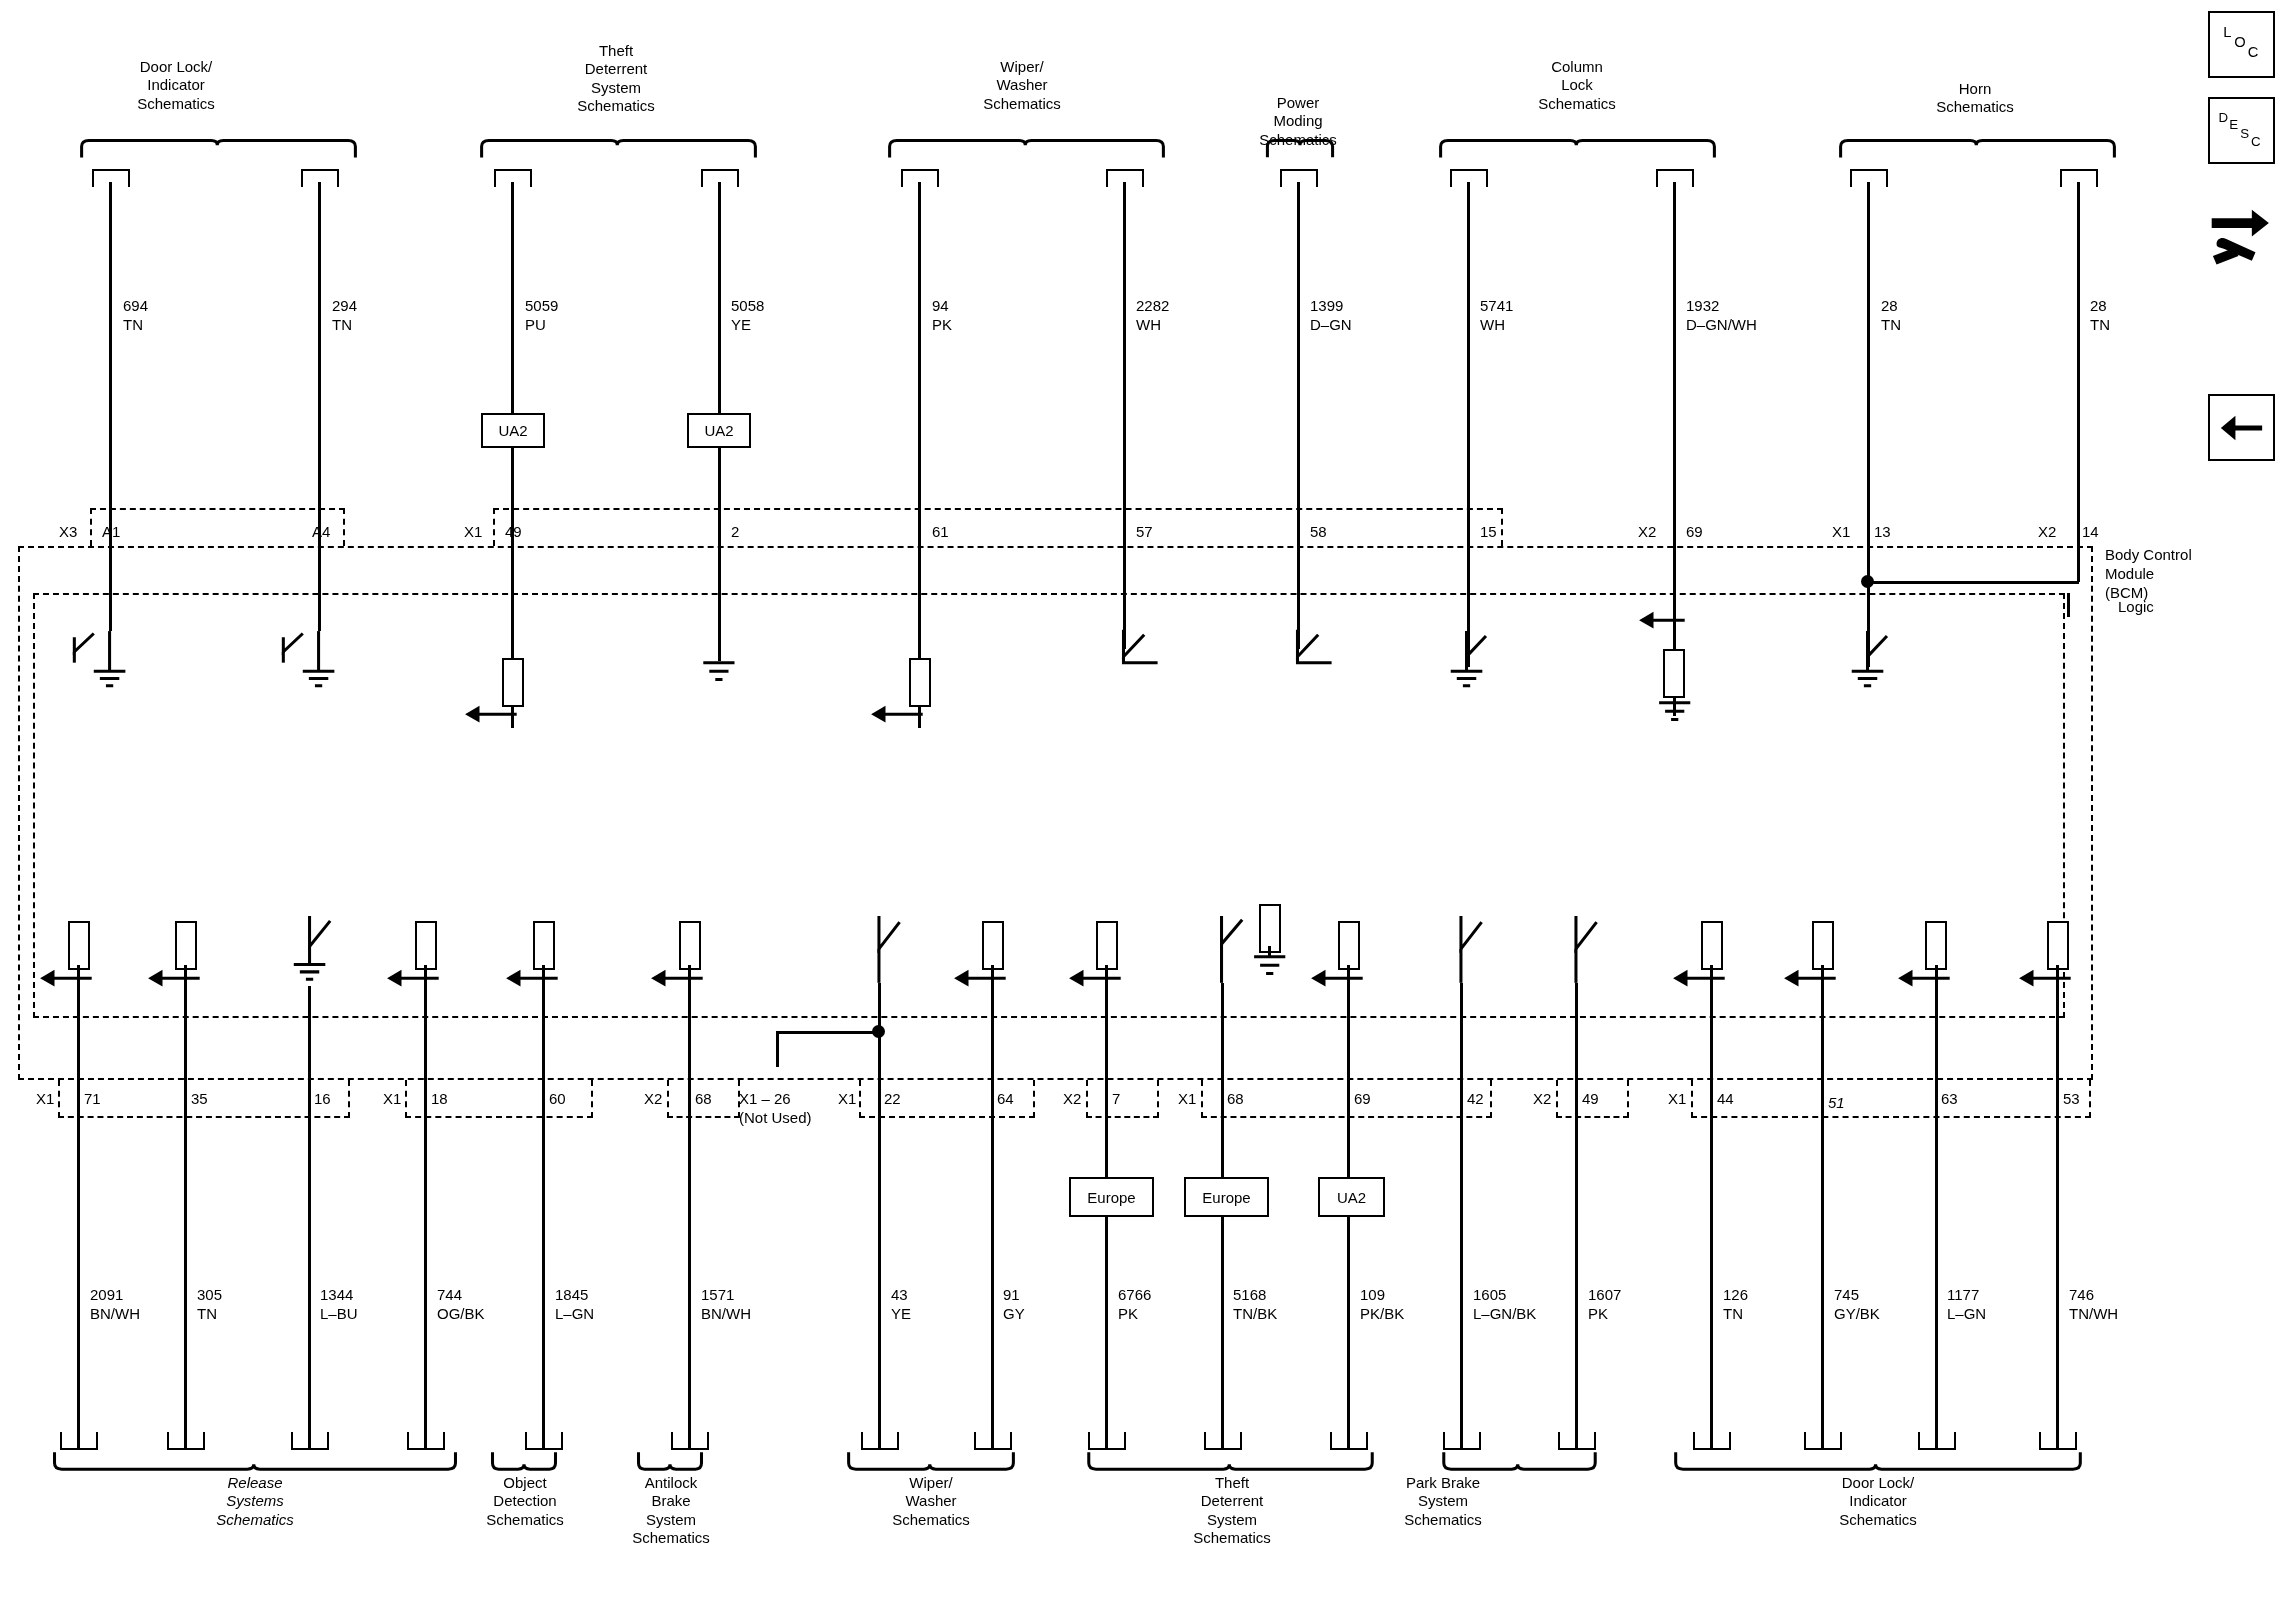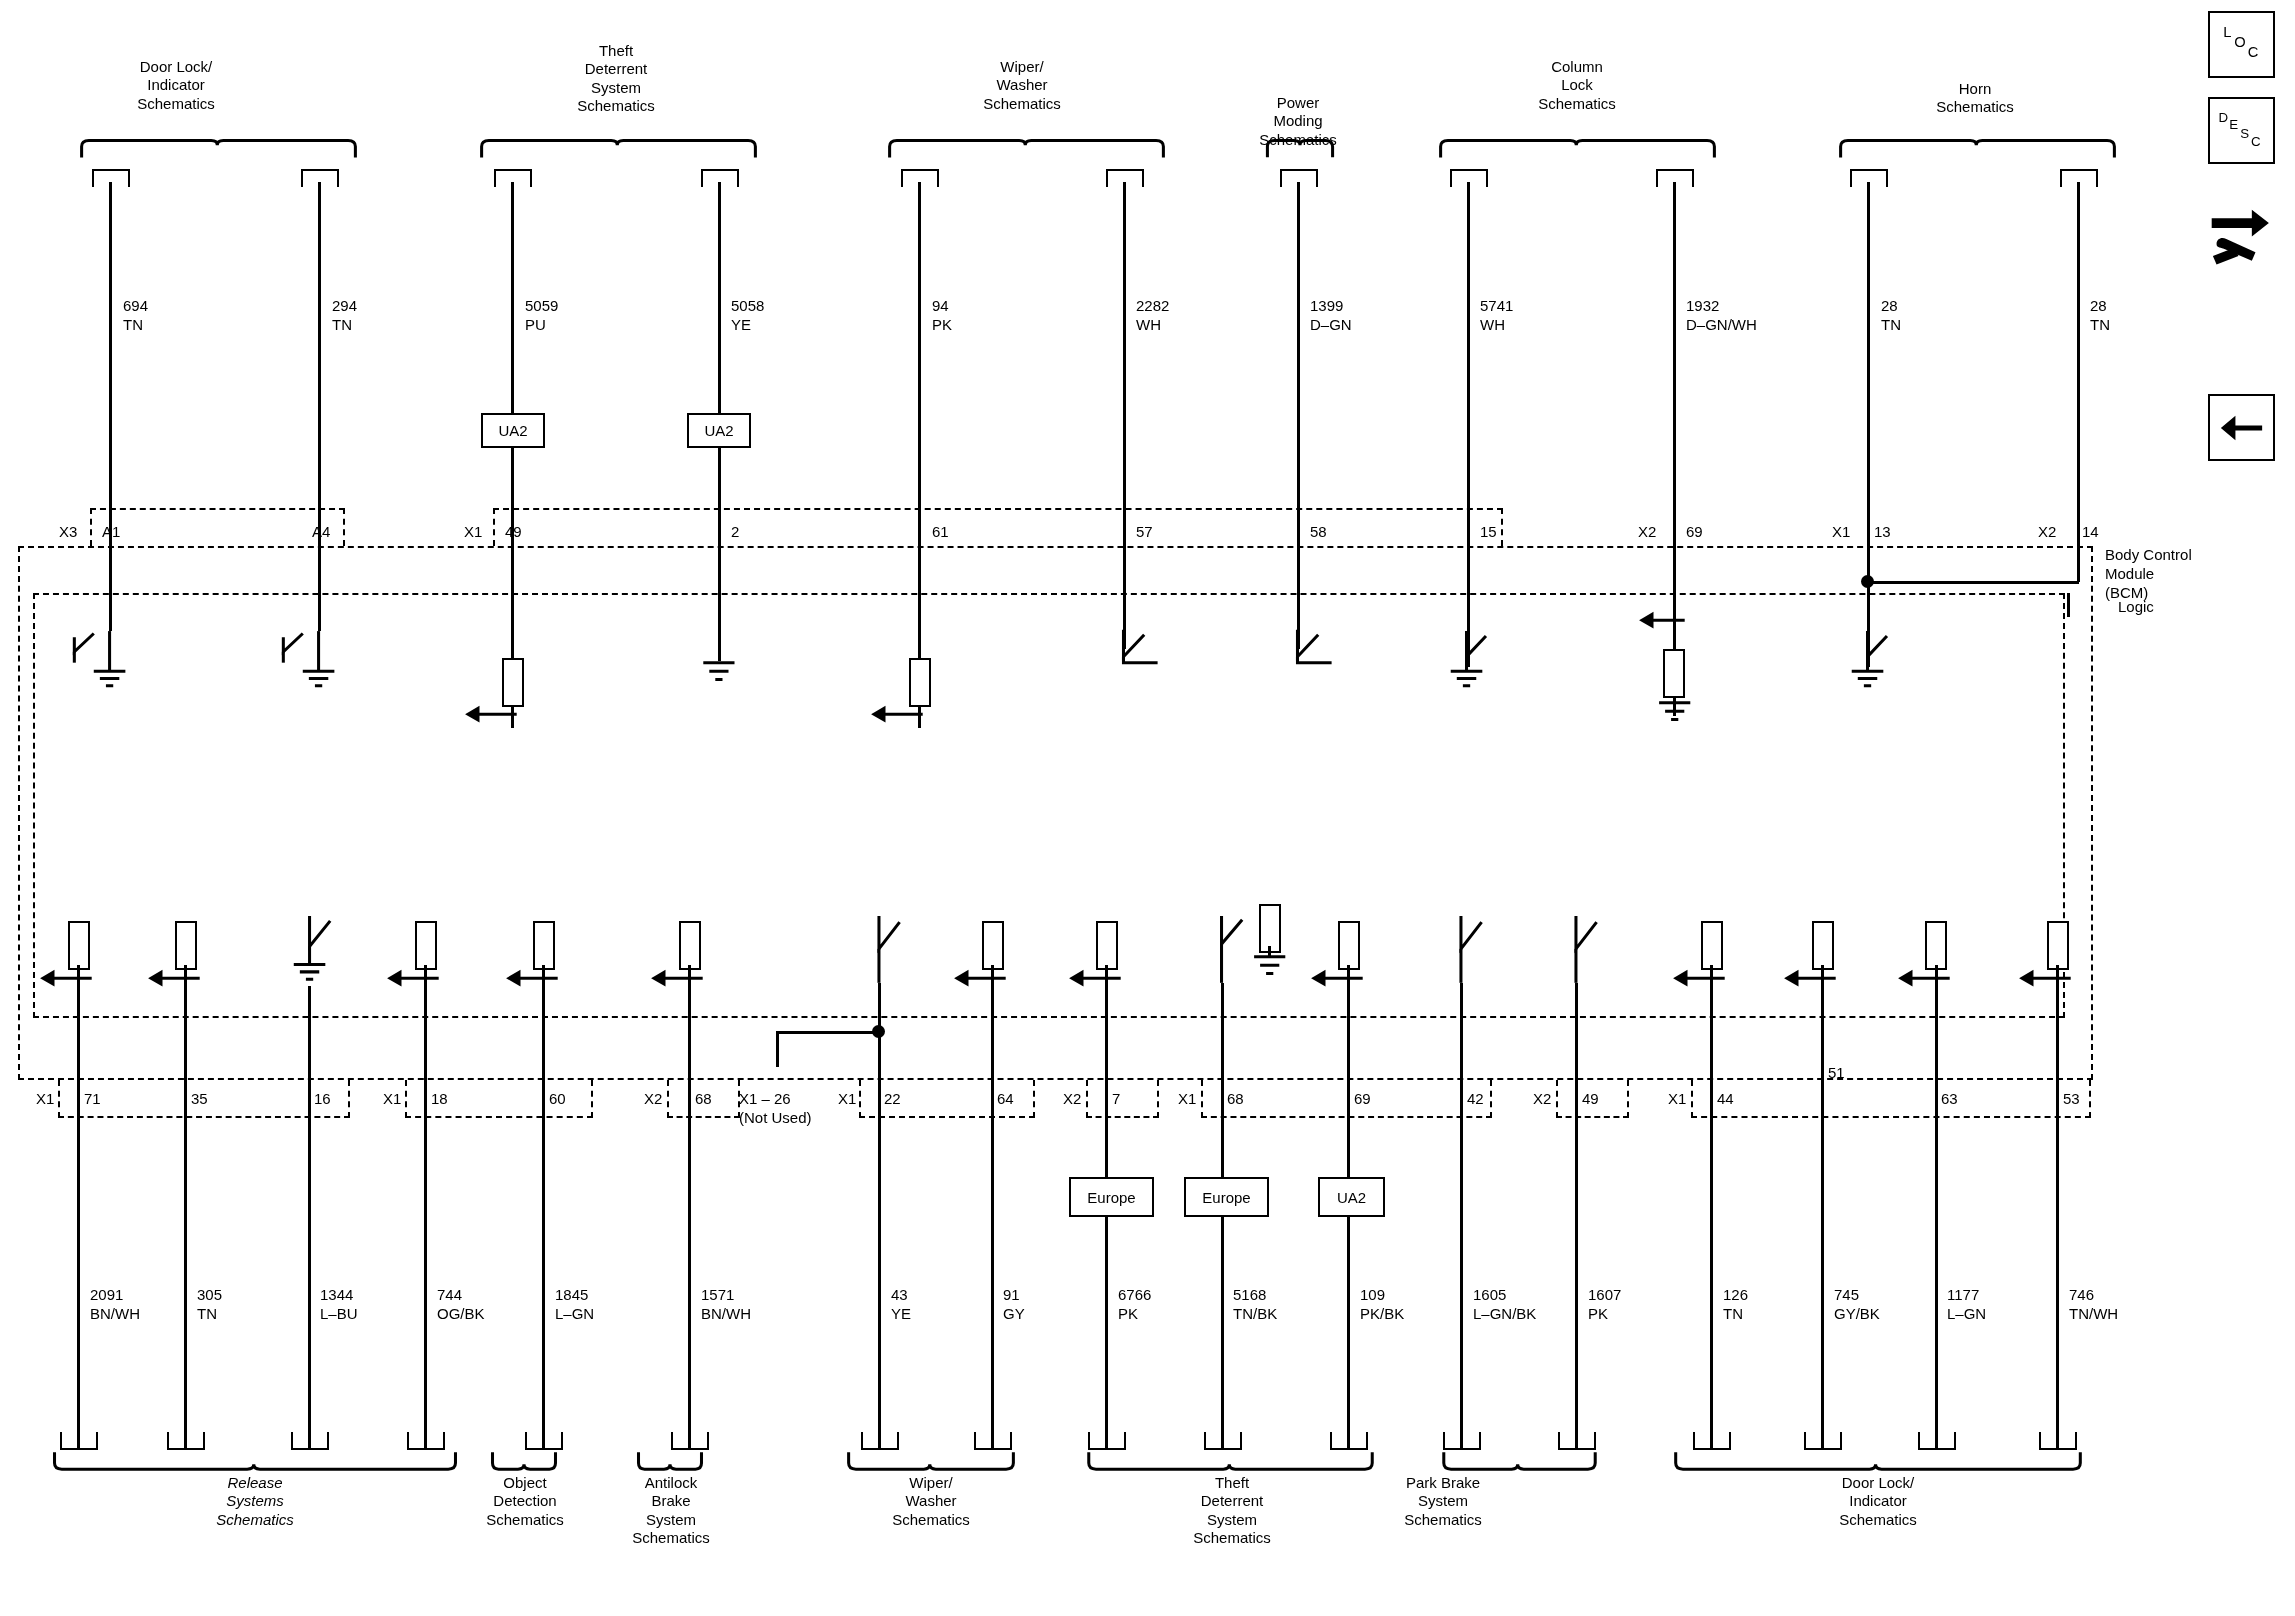--- a/index.html
+++ b/index.html
@@ -466,21 +466,21 @@
   <div class="wirelabel" style="left:1588px;top:1286px;"><span>1607</span><br><span>PK</span></div>
   <div class="conn" style="left:1558px;top:1432px;width:38px;height:18px;border-top:none;border-bottom:2.4px solid #000;"></div>
 
   <div class="wire" style="left:1710px;top:965px;height:485px;"></div>
   <div class="pin" style="left:1668px;top:1090px;">X1</div>
   <div class="pin" style="left:1717px;top:1090px;">44</div>
   <div class="wirelabel" style="left:1723px;top:1286px;"><span>126</span><br><span>TN</span></div>
   <div class="conn" style="left:1693px;top:1432px;width:38px;height:18px;border-top:none;border-bottom:2.4px solid #000;"></div>
 
   <div class="wire" style="left:1821px;top:965px;height:485px;"></div>
-  <div class="pin" style="left:1828px;top:1064px;">51</div>
+  <div class="pin" style="left:1828px;top:1094px;font-style:italic;">51</div>
   <div class="wirelabel" style="left:1834px;top:1286px;"><span>745</span><br><span>GY/BK</span></div>
   <div class="conn" style="left:1804px;top:1432px;width:38px;height:18px;border-top:none;border-bottom:2.4px solid #000;"></div>
 
   <div class="wire" style="left:1935px;top:965px;height:485px;"></div>
   <div class="pin" style="left:1941px;top:1090px;">63</div>
   <div class="wirelabel" style="left:1947px;top:1286px;"><span>1177</span><br><span>L–GN</span></div>
   <div class="conn" style="left:1918px;top:1432px;width:38px;height:18px;border-top:none;border-bottom:2.4px solid #000;"></div>
 
   <div class="wire" style="left:2056px;top:965px;height:485px;"></div>
   <div class="pin" style="left:2063px;top:1090px;">53</div>

